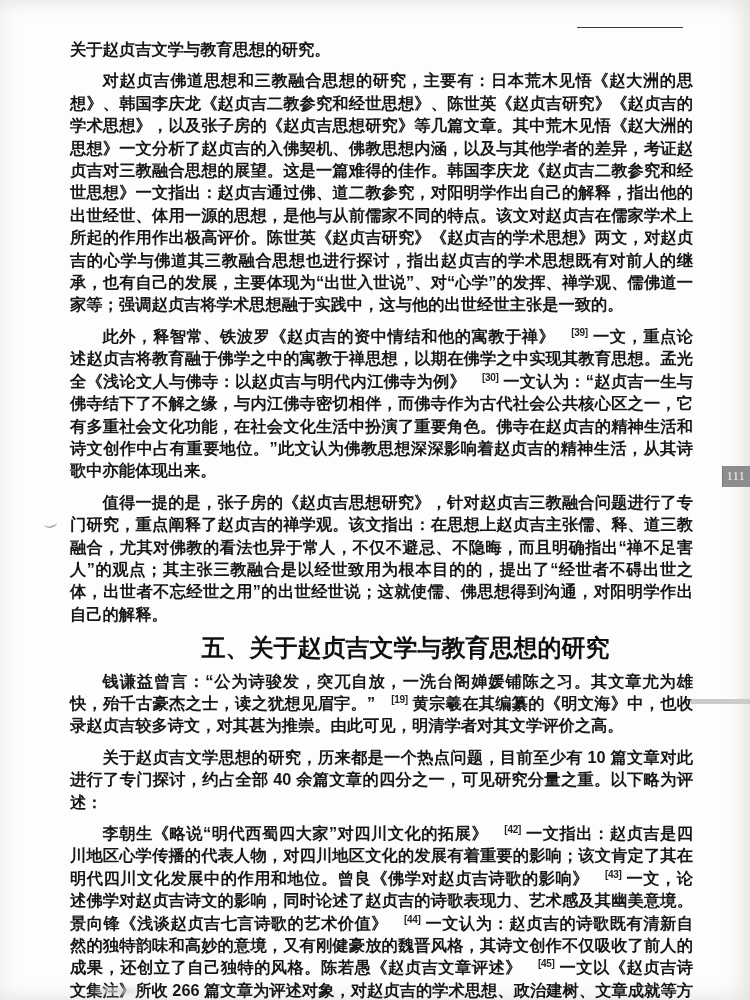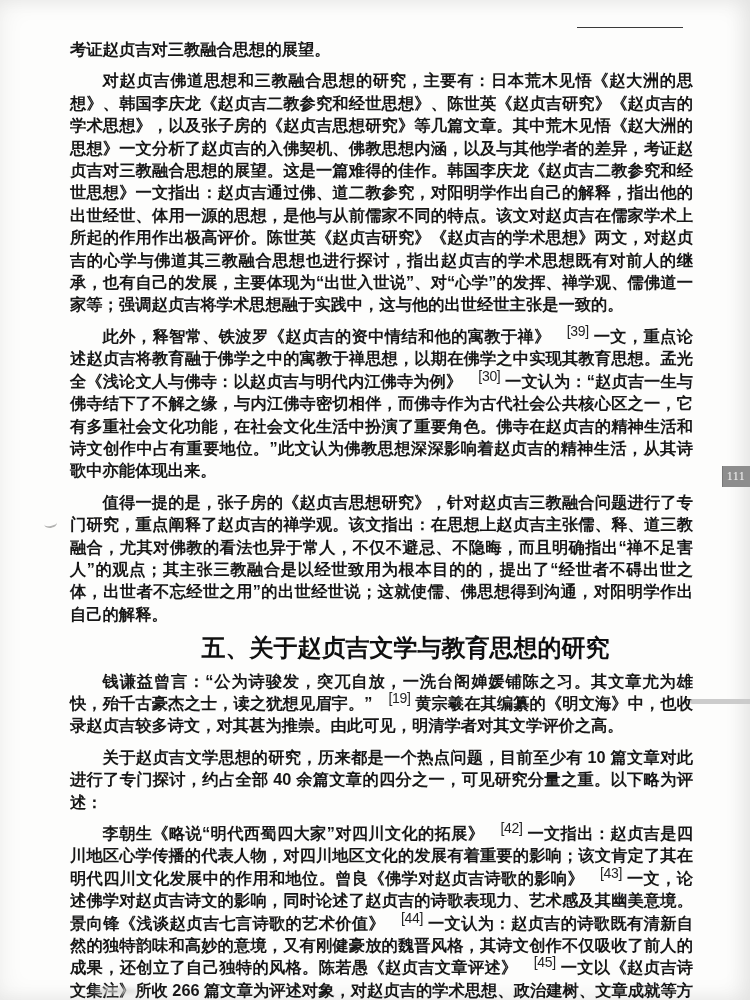--- a/index.html
+++ b/index.html
@@ -32,21 +32,21 @@
   }
   .bodytext p{margin:0;}
   .bodytext p + p{margin-top:9px;}
   .bodytext p.indent{text-indent:2em;}
   .bodytext p.heading{
     font-size:24px;font-weight:700;color:#101010;
     text-indent:2em;margin-top:12px;margin-bottom:10px;
     text-align:center;
   }
   .bodytext sup{
-    font-size:14px;font-weight:400;color:#222;
+    font-size:10px;font-weight:700;color:#222;
     vertical-align:6px;line-height:0;letter-spacing:-.3px;padding-left:16px;
   }
   
   .page-tab{
     position:absolute;right:0;top:466px;
     width:28px;height:21px;
     background:#8d8d8d;
     color:#f6f6f6;
     font-family:"Liberation Serif","DejaVu Serif",serif;
     font-size:12px;letter-spacing:.5px;
@@ -85,21 +85,21 @@
 </head>
 <body>
 
 <div class="page">
 
   <div class="header">
     <span class="rule"></span>
   </div>
 
   <div class="bodytext" id="bodytext">
-      <p class="opening">考证赵贞吉对三教融合思想的展望。</p>
+      <p class="opening">关于赵贞吉文学与教育思想的研究。</p>
       <p class="indent">对赵贞吉佛道思想和三教融合思想的研究，主要有：日本荒木见悟《赵大洲的思想》、韩国李庆龙《赵贞吉二教参究和经世思想》、陈世英《赵贞吉研究》《赵贞吉的学术思想》，以及张子房的《赵贞吉思想研究》等几篇文章。其中荒木见悟《赵大洲的思想》一文分析了赵贞吉的入佛契机、佛教思想内涵，以及与其他学者的差异，考证赵贞吉对三教融合思想的展望。这是一篇难得的佳作。韩国李庆龙《赵贞吉二教参究和经世思想》一文指出：赵贞吉通过佛、道二教参究，对阳明学作出自己的解释，指出他的出世经世、体用一源的思想，是他与从前儒家不同的特点。该文对赵贞吉在儒家学术上所起的作用作出极高评价。陈世英《赵贞吉研究》《赵贞吉的学术思想》两文，对赵贞吉的心学与佛道其三教融合思想也进行探讨，指出赵贞吉的学术思想既有对前人的继承，也有自己的发展，主要体现为“出世入世说”、对“心学”的发挥、禅学观、儒佛道一家等；强调赵贞吉将学术思想融于实践中，这与他的出世经世主张是一致的。</p>
       <p class="indent">此外，释智常、铁波罗《赵贞吉的资中情结和他的寓教于禅》<sup>[39]</sup> 一文，重点论述赵贞吉将教育融于佛学之中的寓教于禅思想，以期在佛学之中实现其教育思想。孟光全《浅论文人与佛寺：以赵贞吉与明代内江佛寺为例》<sup>[30]</sup> 一文认为：“赵贞吉一生与佛寺结下了不解之缘，与内江佛寺密切相伴，而佛寺作为古代社会公共核心区之一，它有多重社会文化功能，在社会文化生活中扮演了重要角色。佛寺在赵贞吉的精神生活和诗文创作中占有重要地位。”此文认为佛教思想深深影响着赵贞吉的精神生活，从其诗歌中亦能体现出来。</p>
       <p class="indent">值得一提的是，张子房的《赵贞吉思想研究》，针对赵贞吉三教融合问题进行了专门研究，重点阐释了赵贞吉的禅学观。该文指出：在思想上赵贞吉主张儒、释、道三教融合，尤其对佛教的看法也异于常人，不仅不避忌、不隐晦，而且明确指出“禅不足害人”的观点；其主张三教融合是以经世致用为根本目的的，提出了“经世者不碍出世之体，出世者不忘经世之用”的出世经世说；这就使儒、佛思想得到沟通，对阳明学作出自己的解释。</p>
       <p class="heading">五、关于赵贞吉文学与教育思想的研究</p>
       <p class="indent">钱谦益曾言：“公为诗骏发，突兀自放，一洗台阁婵媛铺陈之习。其文章尤为雄快，殆千古豪杰之士，读之犹想见眉宇。”<sup>[19]</sup> 黄宗羲在其编纂的《明文海》中，也收录赵贞吉较多诗文，对其甚为推崇。由此可见，明清学者对其文学评价之高。</p>
       <p class="indent">关于赵贞吉文学思想的研究，历来都是一个热点问题，目前至少有 10 篇文章对此进行了专门探讨，约占全部 40 余篇文章的四分之一，可见研究分量之重。以下略为评述：</p>
       <p class="indent">李朝生《略说“明代西蜀四大家”对四川文化的拓展》<sup>[42]</sup> 一文指出：赵贞吉是四川地区心学传播的代表人物，对四川地区文化的发展有着重要的影响；该文肯定了其在明代四川文化发展中的作用和地位。曾良《佛学对赵贞吉诗歌的影响》<sup>[43]</sup> 一文，论述佛学对赵贞吉诗文的影响，同时论述了赵贞吉的诗歌表现力、艺术感及其幽美意境。景向锋《浅谈赵贞吉七言诗歌的艺术价值》<sup>[44]</sup> 一文认为：赵贞吉的诗歌既有清新自然的独特韵味和高妙的意境，又有刚健豪放的魏晋风格，其诗文创作不仅吸收了前人的成果，还创立了自己独特的风格。陈若愚《赵贞吉文章评述》<sup>[45]</sup> 一文以《赵贞吉诗文集注》所收 266 篇文章为评述对象，对赵贞吉的学术思想、政治建树、文章成就等方面进行了系统评述，指出赵贞吉诗歌是其精神世界的外在表现。曾明《略谈赵贞吉的用典》，主要论述赵贞吉诗歌的用典方法和诗歌的艺术特色，认为其用典故的特点有两个方面：一是所用古人姓氏，往往与所写当事人同，二是所用故事多和当事人相切。此文是对赵贞吉诗歌用典的探讨和研究，视</p>
     </div>
 
   <div class="page-tab">

